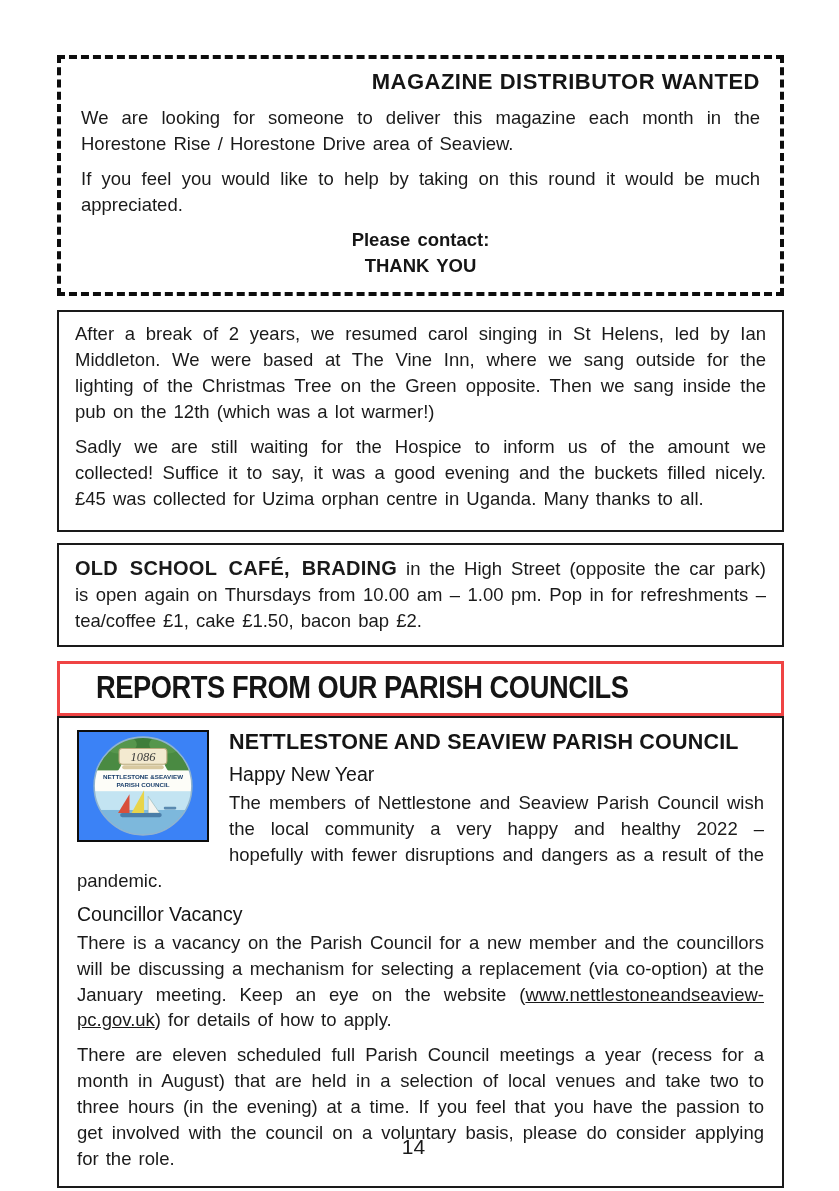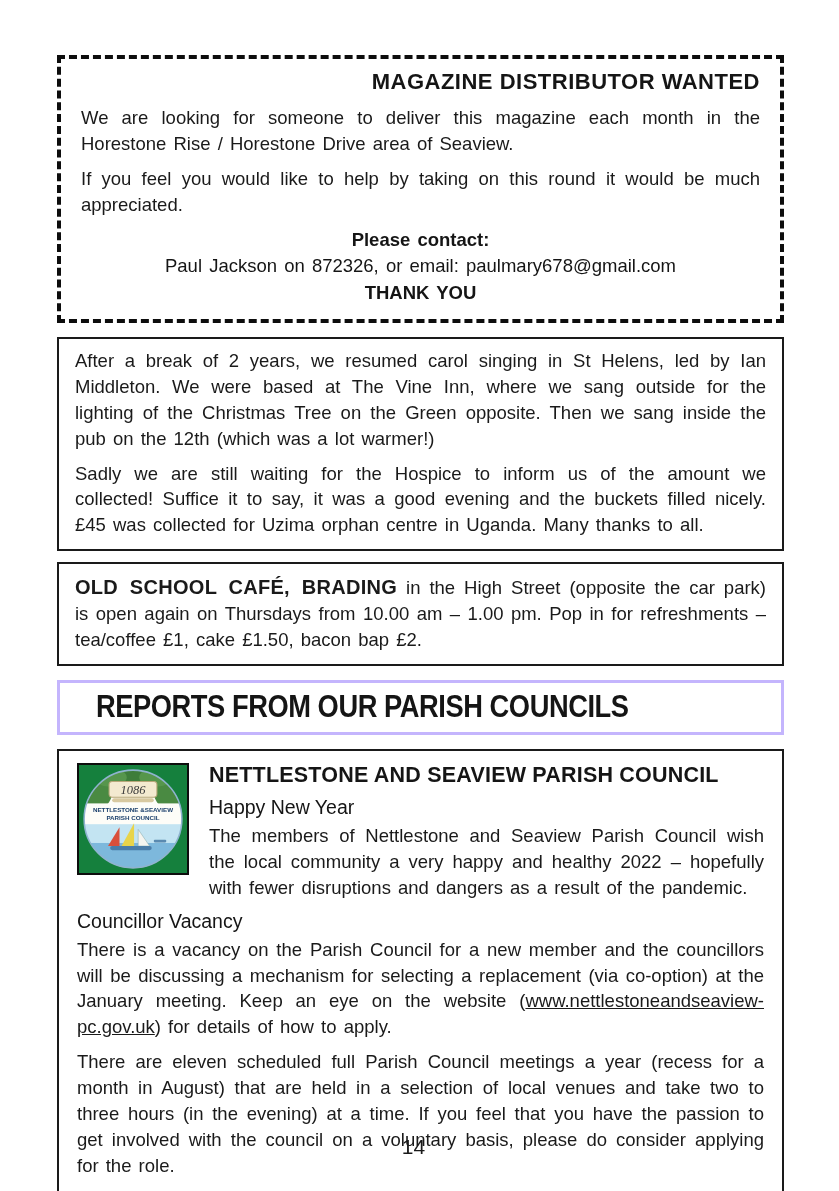--- a/index.html
+++ b/index.html
@@ -19,21 +19,21 @@
     width: 727px;
   }
   .body-text {
     font-size: 18.5px;
     line-height: 1.4;
     text-align: justify;
     word-spacing: 2px;
     color: #1a1a1a;
   }
   .para { margin-bottom: 9px; }
-  .para:last-child { margin-bottom: 0; }
+  .para:last-child { margin-bottom: 8px; }
 
   
   .box-dashed {
     border: 4px dashed #0d0d0d;
     padding: 10px 20px 12px 20px;
     margin-bottom: 14px;
   }
   .box-dashed .box-title {
     text-align: right;
     font-size: 22px;
@@ -54,44 +54,44 @@
     font-size: 20.5px;
     font-weight: bold;
     letter-spacing: 0.2px;
     margin-bottom: 6px;
   }
   .box-cafe { margin-bottom: 14px; }
   .lead-bold { font-weight: bold; font-size: 20px; letter-spacing: 0.3px; word-spacing: 4px; }
 
   
   .reports-header {
-    border: 3px solid #c4b5fd;
+    border: 3px solid #ef4444;
     padding: 6px 10px 7px 36px;
-    margin-bottom: 14px;
+    margin-bottom: 0;
   }
   .reports-header h1 {
     font-size: 31px;
     font-weight: bold;
     letter-spacing: -0.5px;
     transform: scaleX(0.88);
     transform-origin: left center;
     white-space: nowrap;
   }
 
   
   .box-parish {
     border: 2px solid #1a1a1a;
     padding: 10px 18px 14px 18px;
   }
   .logo-frame {
     float: left;
-    width: 112px;
+    width: 132px;
     height: 112px;
     border: 2px solid #0d0d0d;
-    background: #15803d;
+    background: #3b82f6;
     margin: 2px 20px 6px 0;
     display: flex;
     align-items: center;
     justify-content: center;
   }
   .parish-title {
     font-size: 21.5px;
     font-weight: bold;
     letter-spacing: 0.2px;
     margin-bottom: 8px;
@@ -117,21 +117,20 @@
 </head>
 <body>
 
 <div class="page-content">
 
   <div class="box-dashed">
     <div class="box-title">MAGAZINE DISTRIBUTOR WANTED</div>
     <p class="body-text para">We are looking for someone to deliver this magazine each month in the Horestone Rise / Horestone Drive area of Seaview.</p>
     <p class="body-text para">If you feel you would like to help by taking on this round it would be much appreciated.</p>
     <div class="centered-line bold">Please contact:</div>
-    <div class="centered-line">Paul Jackson on 872326, or email: paulmary678@gmail.com</div>
     <div class="centered-line bold">THANK YOU</div>
   </div>
 
   <div class="box-solid">
     <p class="body-text para">After a break of 2 years, we resumed carol singing in St Helens, led by Ian Middleton. We were based at The Vine Inn, where we sang outside for the lighting of the Christmas Tree on the Green opposite. Then we sang inside the pub on the 12th (which was a lot warmer!)</p>
     <p class="body-text para">Sadly we are still waiting for the Hospice to inform us of the amount we collected! Suffice it to say, it was a good evening and the buckets filled nicely. £45 was collected for Uzima orphan centre in Uganda. Many thanks to all.</p>
   </div>
 
   <div class="box-solid box-cafe">
     <p class="body-text"><span class="lead-bold">OLD SCHOOL CAFÉ, BRADING</span><span> in the High Street (opposite the car park) is open again on Thursdays from 10.00 am – 1.00 pm. Pop in for refreshments – tea/coffee £1, cake £1.50, bacon bap £2.</span></p>

